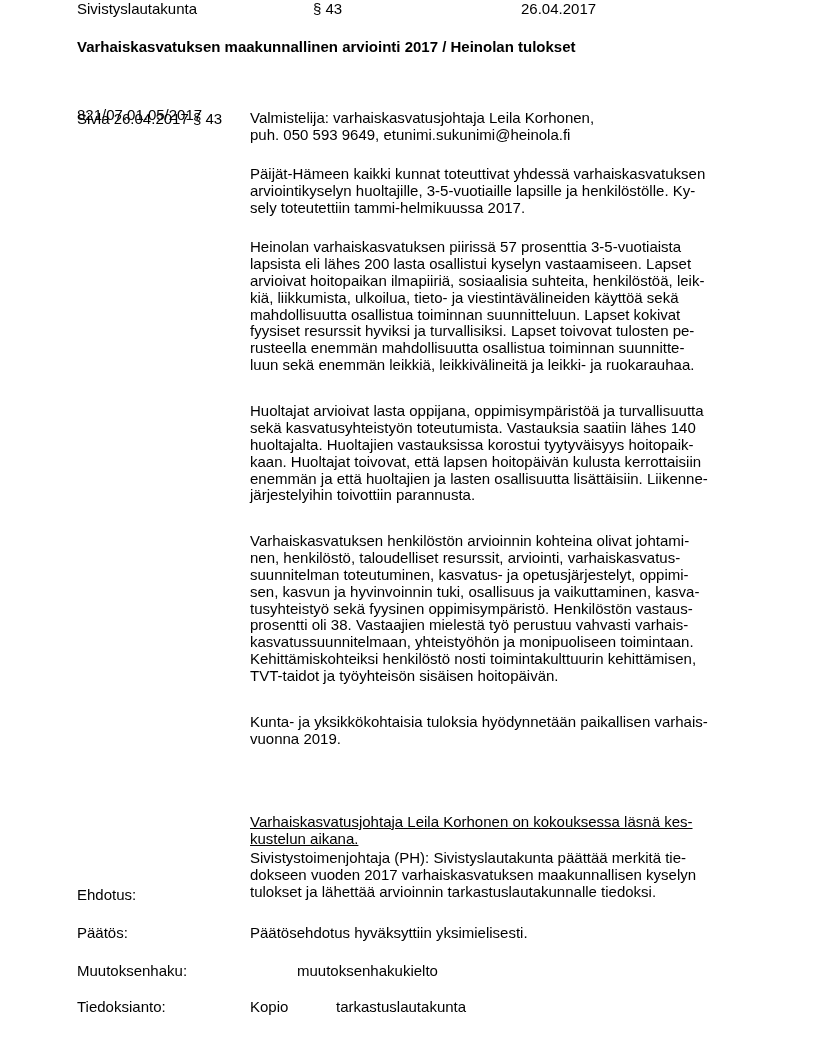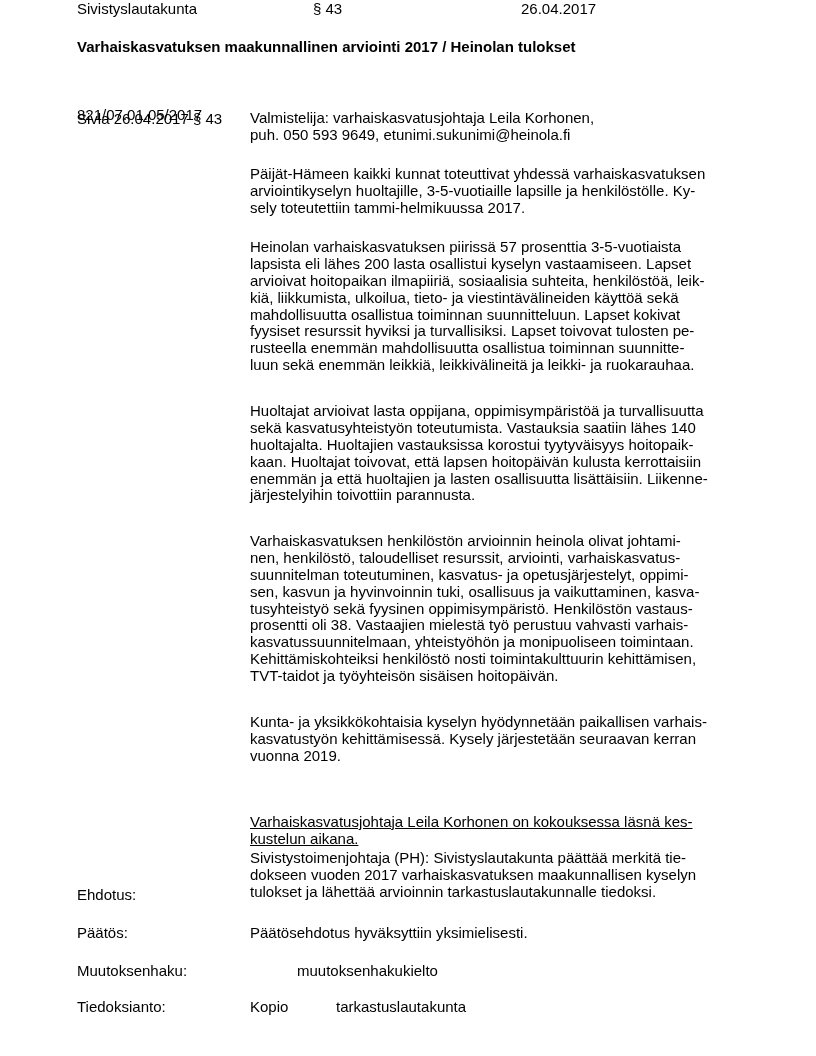--- a/index.html
+++ b/index.html
@@ -49,34 +49,33 @@
 <div class="para" style="top:403px;">
   <span class="ln">Huoltajat arvioivat lasta oppijana, oppimisympäristöä ja turvallisuutta</span>
   <span class="ln">sekä kasvatusyhteistyön toteutumista. Vastauksia saatiin lähes 140</span>
   <span class="ln">huoltajalta. Huoltajien vastauksissa korostui tyytyväisyys hoitopaik-</span>
   <span class="ln">kaan. Huoltajat toivovat, että lapsen hoitopäivän kulusta kerrottaisiin</span>
   <span class="ln">enemmän ja että huoltajien ja lasten osallisuutta lisättäisiin. Liikenne-</span>
   <span class="ln">järjestelyihin toivottiin parannusta.</span>
 </div>
 
 <div class="para" style="top:533px;">
-  <span class="ln">Varhaiskasvatuksen henkilöstön arvioinnin heinola olivat johtami-</span>
+  <span class="ln">Varhaiskasvatuksen henkilöstön arvioinnin kohteina olivat johtami-</span>
   <span class="ln">nen, henkilöstö, taloudelliset resurssit, arviointi, varhaiskasvatus-</span>
   <span class="ln">suunnitelman toteutuminen, kasvatus- ja opetusjärjestelyt, oppimi-</span>
   <span class="ln">sen, kasvun ja hyvinvoinnin tuki, osallisuus ja vaikuttaminen, kasva-</span>
   <span class="ln">tusyhteistyö sekä fyysinen oppimisympäristö. Henkilöstön vastaus-</span>
   <span class="ln">prosentti oli 38. Vastaajien mielestä työ perustuu vahvasti varhais-</span>
   <span class="ln">kasvatussuunnitelmaan, yhteistyöhön ja monipuoliseen toimintaan.</span>
   <span class="ln">Kehittämiskohteiksi henkilöstö nosti toimintakulttuurin kehittämisen,</span>
   <span class="ln">TVT-taidot ja työyhteisön sisäisen hoitopäivän.</span>
 </div>
 
 <div class="para" style="top:714px;">
-  <span class="ln">Kunta- ja yksikkökohtaisia kyselyn hyödynnetään paikallisen varhais-</span>
-  <span class="ln">kasvatustyön kehittämisessä. Kysely järjestetään seuraavan kerran</span>
+  <span class="ln">Kunta- ja yksikkökohtaisia tuloksia hyödynnetään paikallisen varhais-</span>
   <span class="ln">vuonna 2019.</span>
 </div>
 
 <div class="para" style="top:814px;text-decoration:underline;">
   <span class="ln">Varhaiskasvatusjohtaja Leila Korhonen on kokouksessa läsnä kes-</span>
   <span class="ln">kustelun aikana.</span>
 </div>
 
 <div class="label" style="top:886px;">Ehdotus:</div>
 <div class="para" style="top:850px;">

